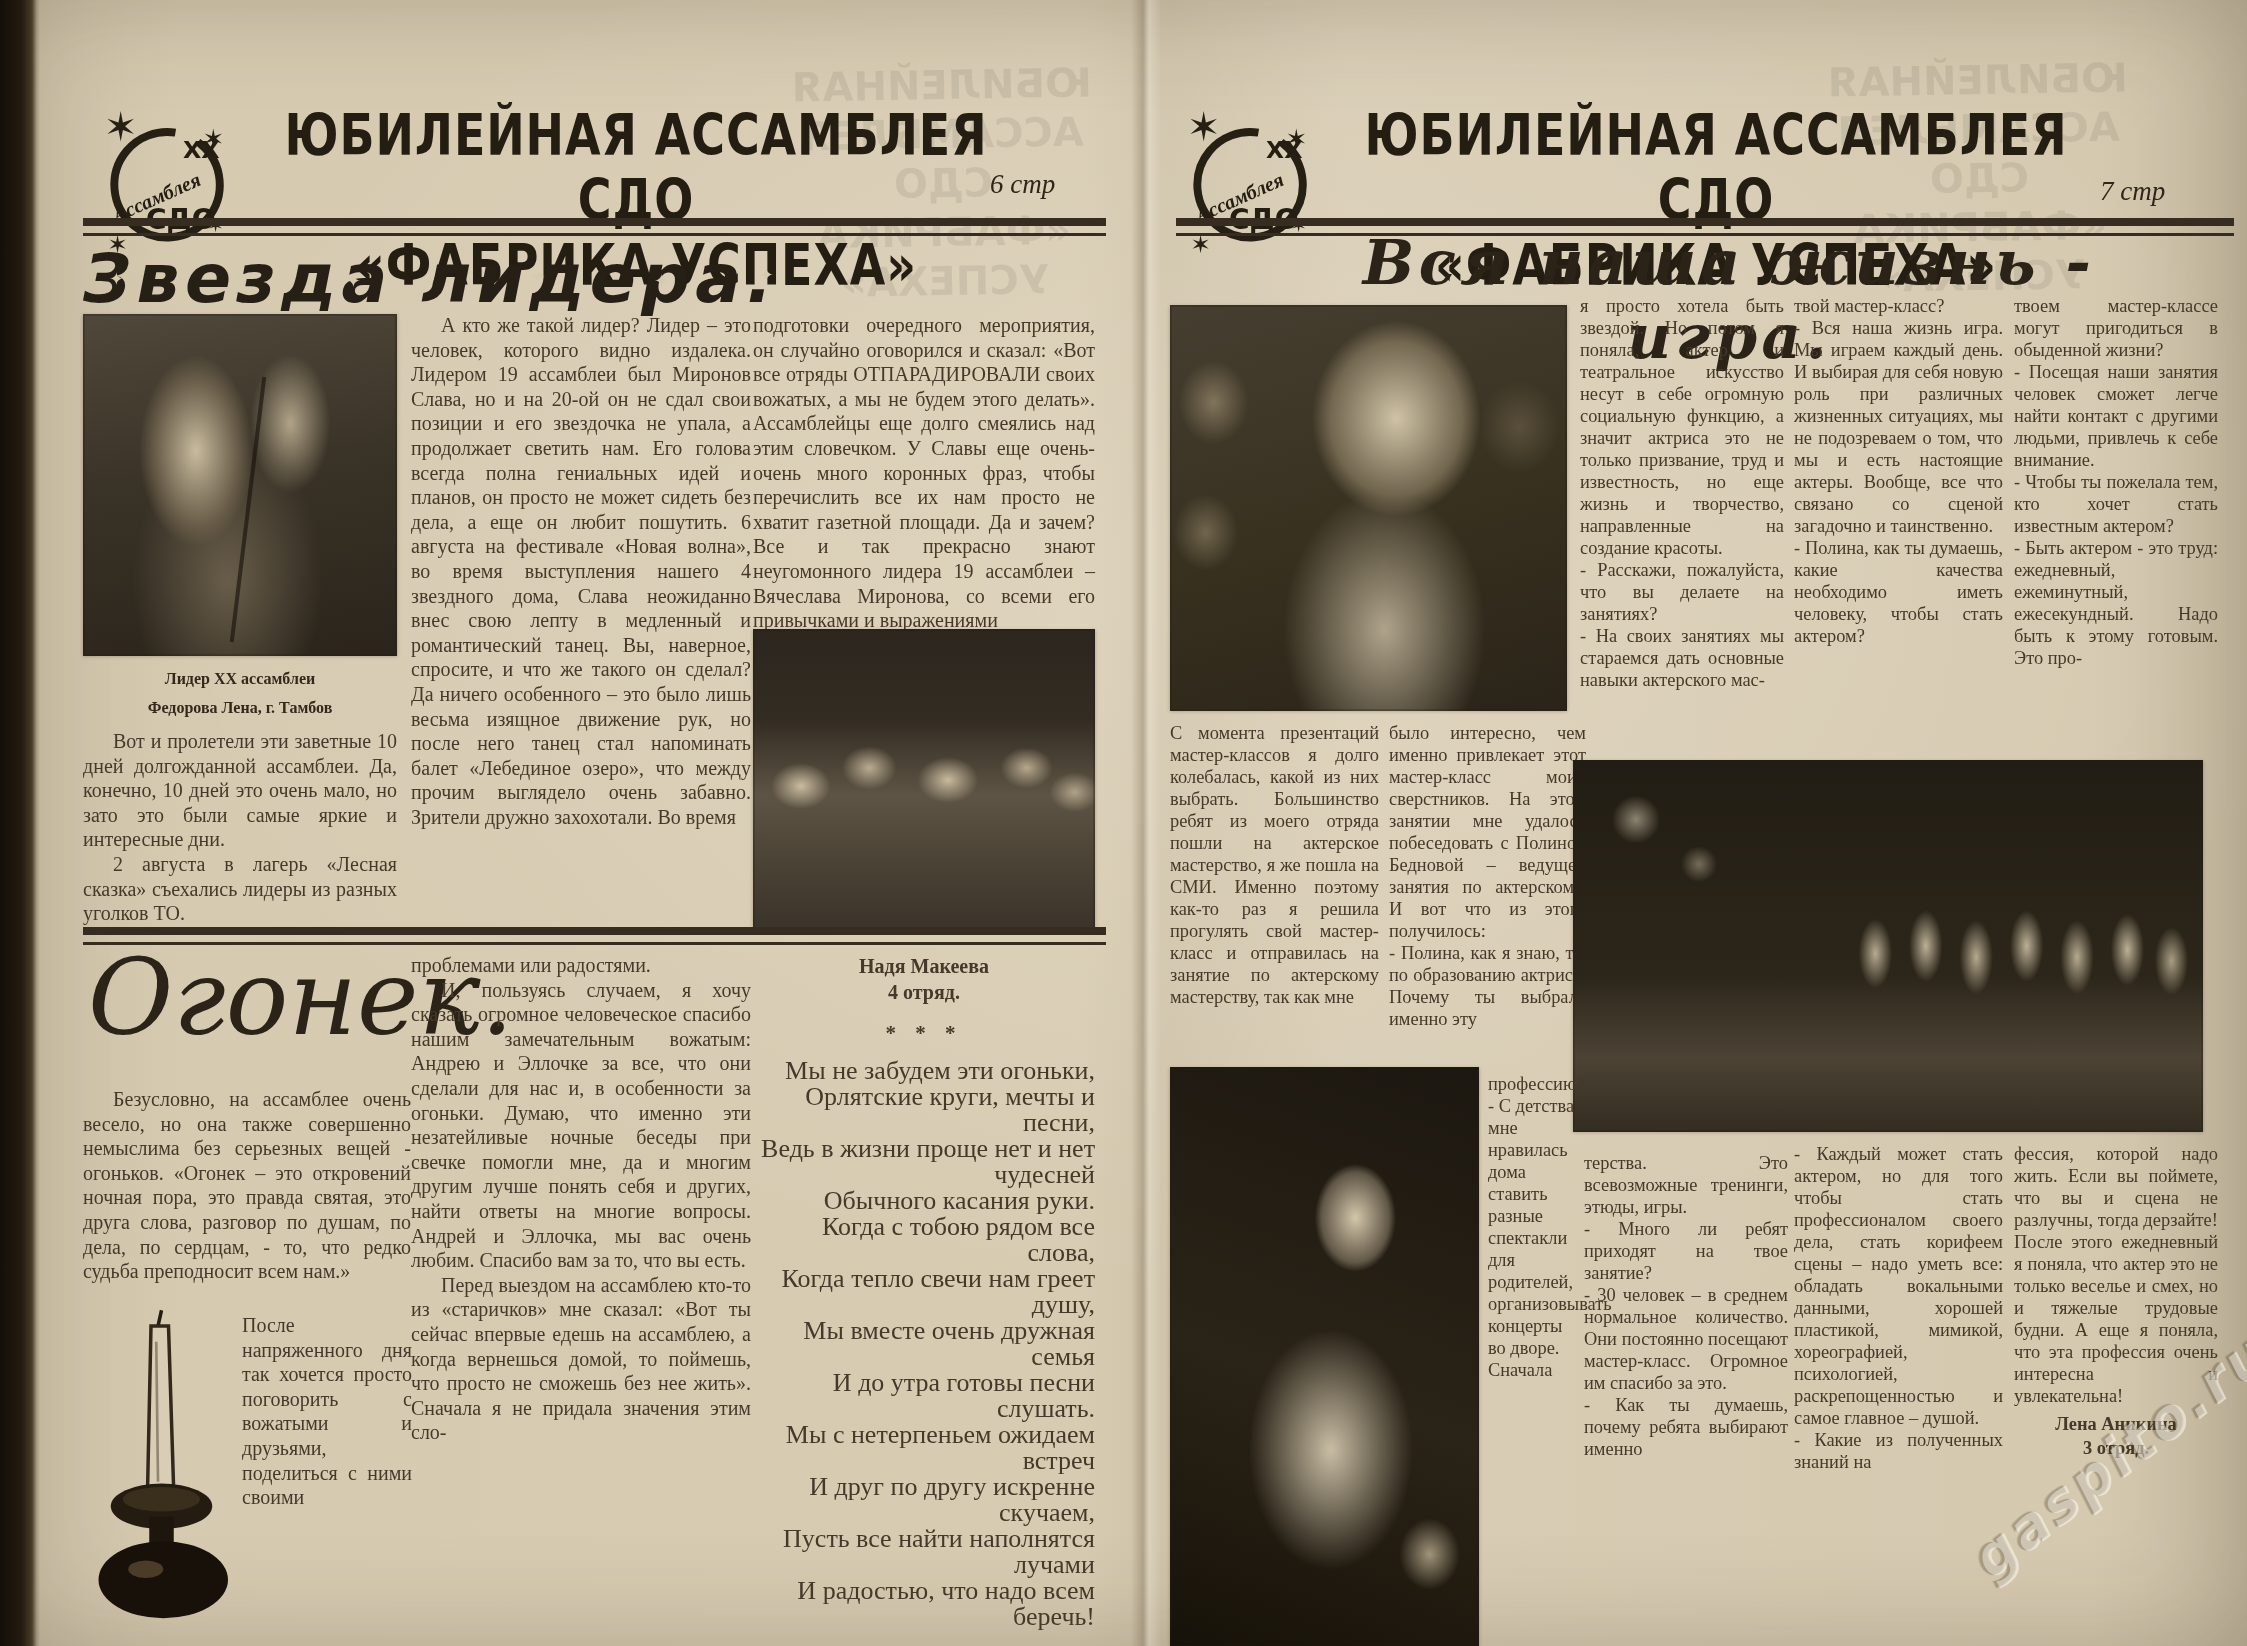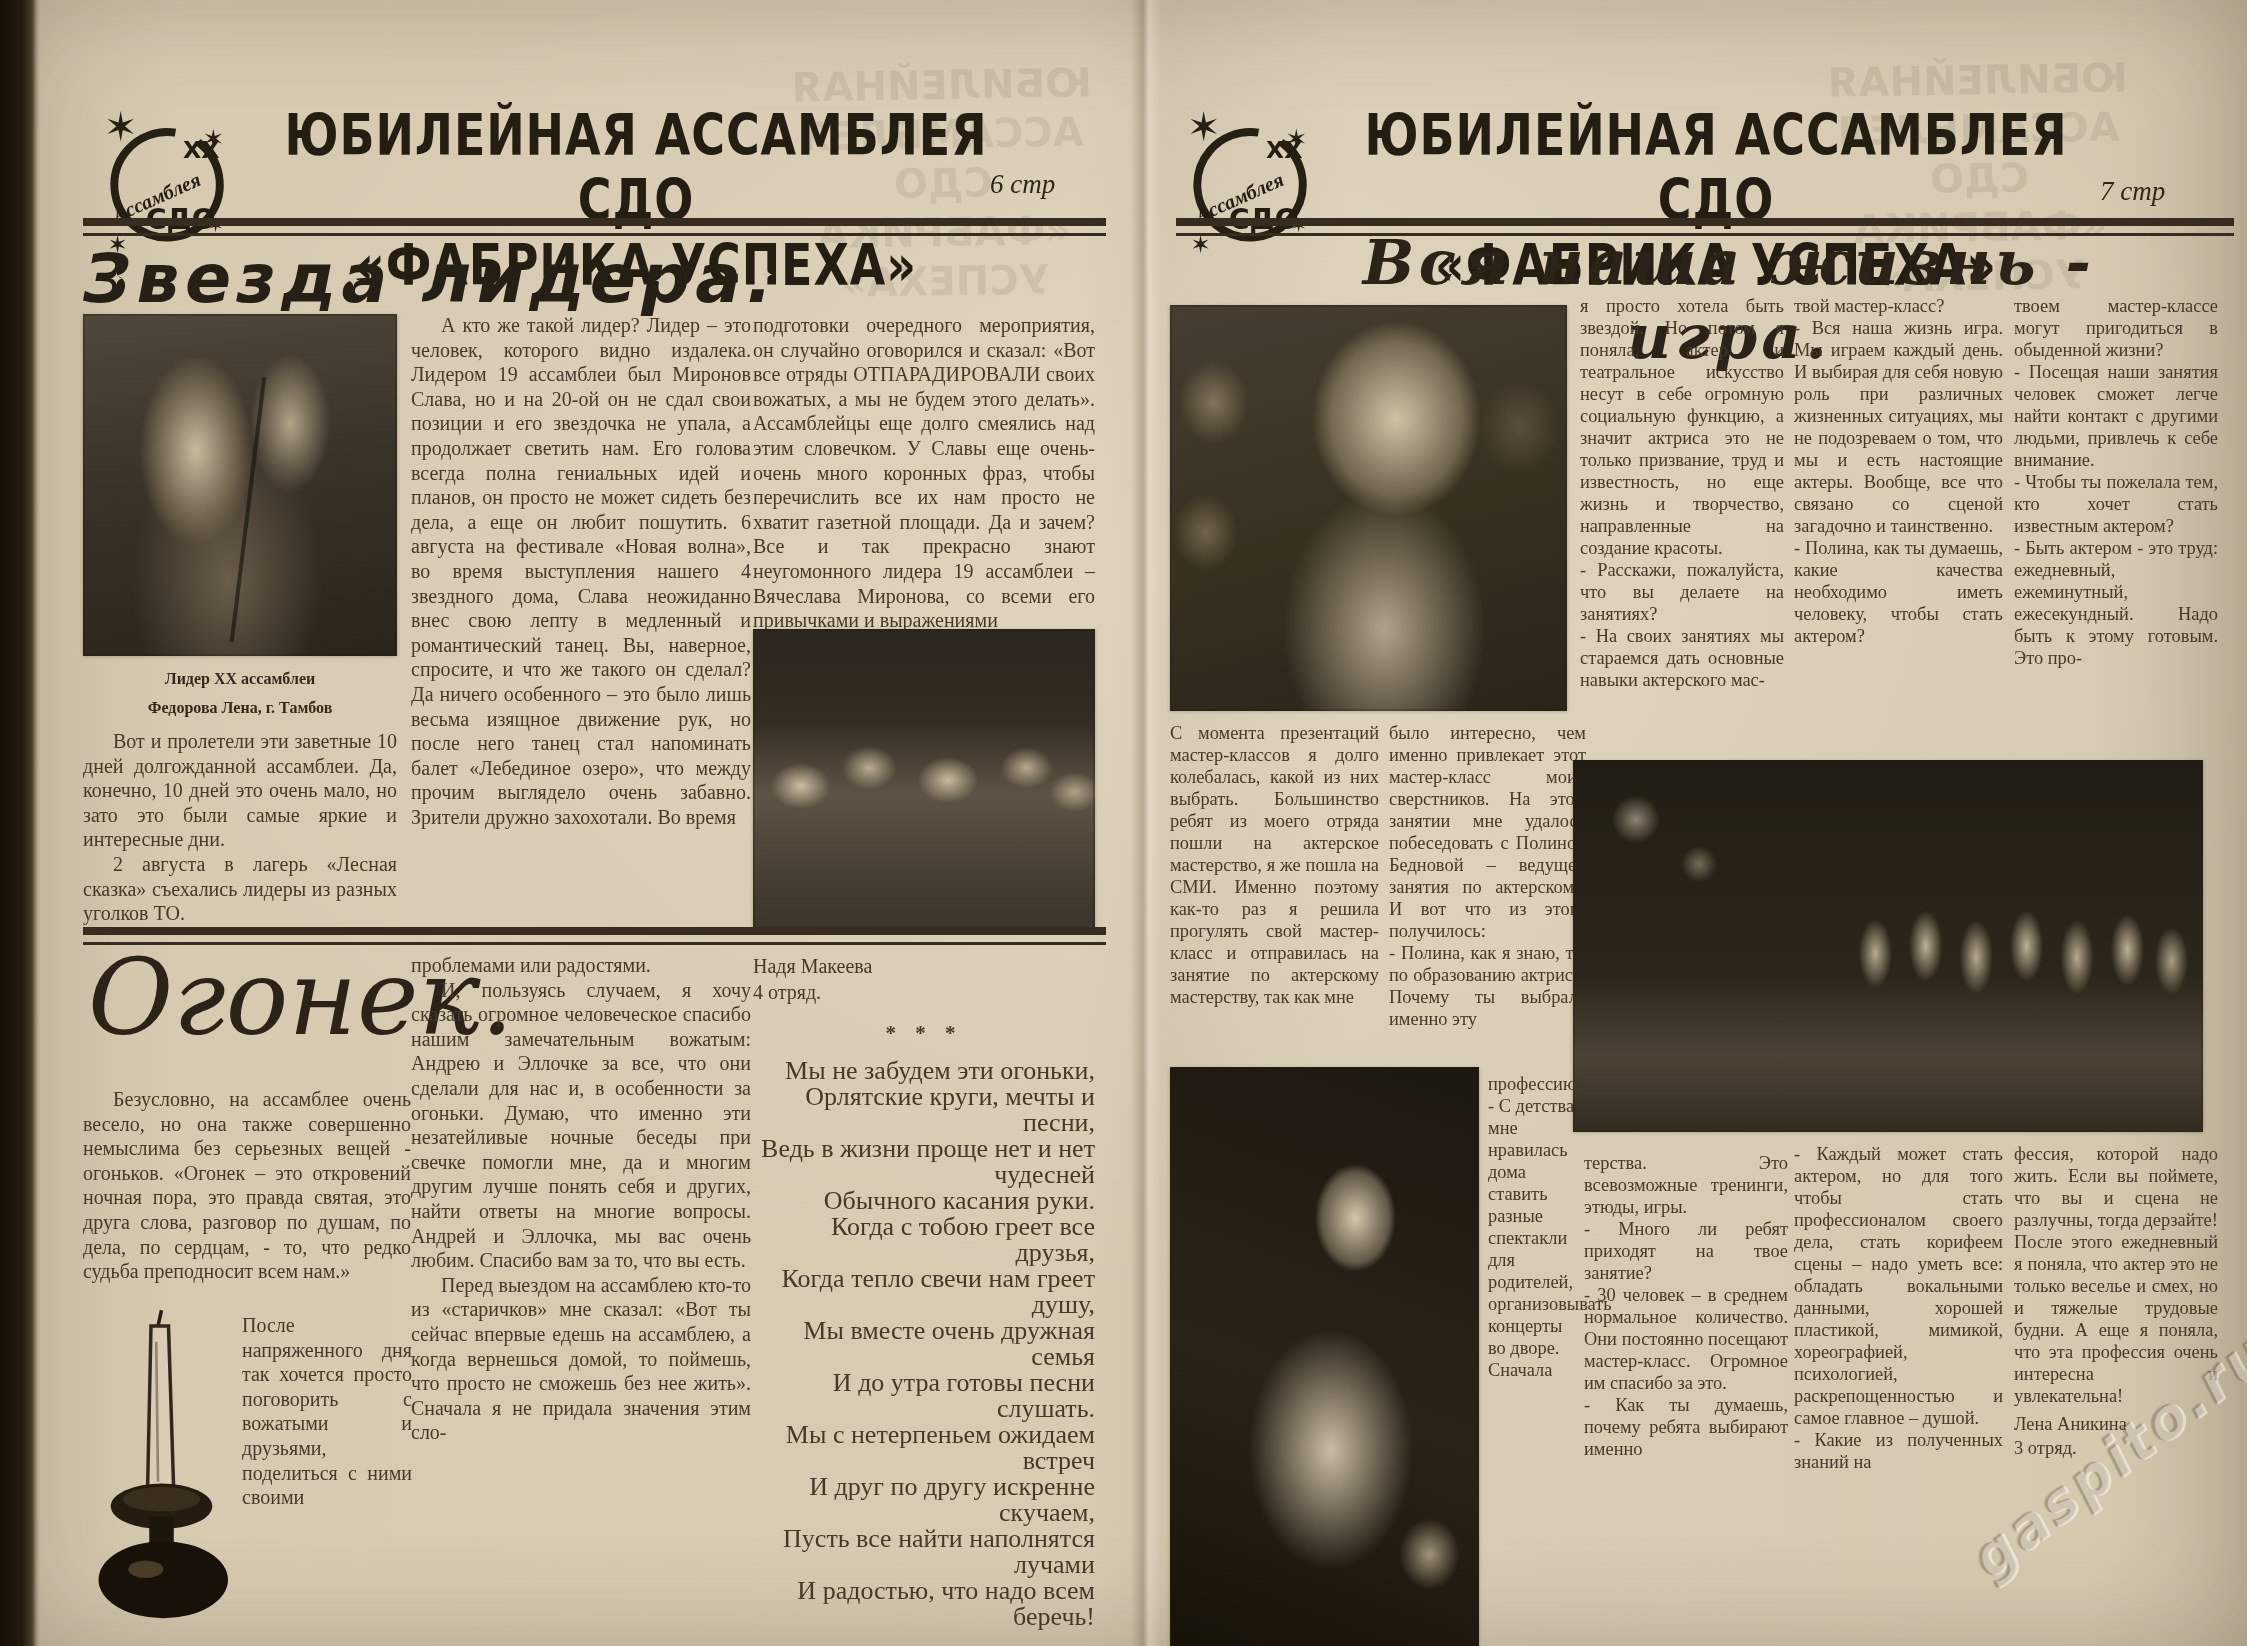--- a/index.html
+++ b/index.html
@@ -29,21 +29,21 @@
   .star-title{font-family:"DejaVu Sans",sans-serif;font-weight:900;font-style:italic;
     font-size:68px;letter-spacing:5.3px;color:#261f15;white-space:nowrap;}
   .star-cut{position:absolute;font-size:17.6px;color:#d5c9b0;font-style:normal;}
   .script-title{font-family:"DejaVu Serif",serif;font-style:italic;color:#2b2318;}
   
   .bt{font-size:20px;line-height:24.6px;text-align:justify;color:#46392a;}
   .bt-r{font-size:18.4px;line-height:22px;text-align:justify;color:#46392a;}
   .pre{white-space:pre-line;}
   .ind{text-indent:30px;}
   .caption{font-weight:bold;font-size:16px;line-height:29px;text-align:center;color:#33291b;}
-  .byline{font-weight:normal;text-align:left;font-size:20px;line-height:26px;}
+  .byline{font-weight:bold;text-align:center;font-size:20px;line-height:26px;}
   .sep{ text-align:center;font-weight:bold;font-size:21px;letter-spacing:7px;}
   .poemline{font-size:26px;line-height:26px;text-align:right;}
   
   .photo{box-shadow:0 0 0 1.8px rgba(40,30,18,.35) inset, 0 0.9px 3.5px rgba(40,30,18,.3);}
   .ph1{background:
     radial-gradient(79px 132px at 36% 40%, rgba(208,194,164,.95), rgba(130,115,90,.45) 58%, transparent 72%),
     radial-gradient(61px 105px at 66% 32%, rgba(196,182,152,.85), transparent 66%),
     radial-gradient(132px 202px at 46% 78%, rgba(150,135,108,.55), transparent 72%),
     linear-gradient(172deg,#50483a 0%,#3a3327 45%,#2a241b 100%);}
   .ph1:after{content:"";position:absolute;left:52%;top:18%;width:3.5px;height:78%;
@@ -166,21 +166,21 @@
   </div>
 
   <div class="abs bt" style="left:753px;top:953px;width:342px;">
     <div class="byline">Надя Макеева</div>
     <div class="byline">4 отряд.</div>
     <div class="sep" style="margin:16px 0 12.3px 0;">* * *</div>
     <div class="poemline">Мы не забудем эти огоньки,</div>
     <div class="poemline">Орлятские круги, мечты и песни,</div>
     <div class="poemline">Ведь в жизни проще нет и нет чудесней</div>
     <div class="poemline">Обычного касания руки.</div>
-    <div class="poemline">Когда с тобою греет все друзья,</div>
+    <div class="poemline">Когда с тобою рядом все слова,</div>
     <div class="poemline">Когда тепло свечи нам греет душу,</div>
     <div class="poemline">Мы вместе очень дружная семья</div>
     <div class="poemline">И до утра готовы песни слушать.</div>
     <div class="poemline">Мы с нетерпеньем ожидаем встреч</div>
     <div class="poemline">И друг по другу искренне скучаем,</div>
     <div class="poemline">Пусть все найти наполнятся лучами</div>
     <div class="poemline">И радостью, что надо всем беречь!</div>
   </div>
 
   <div class="abs fold"></div>

